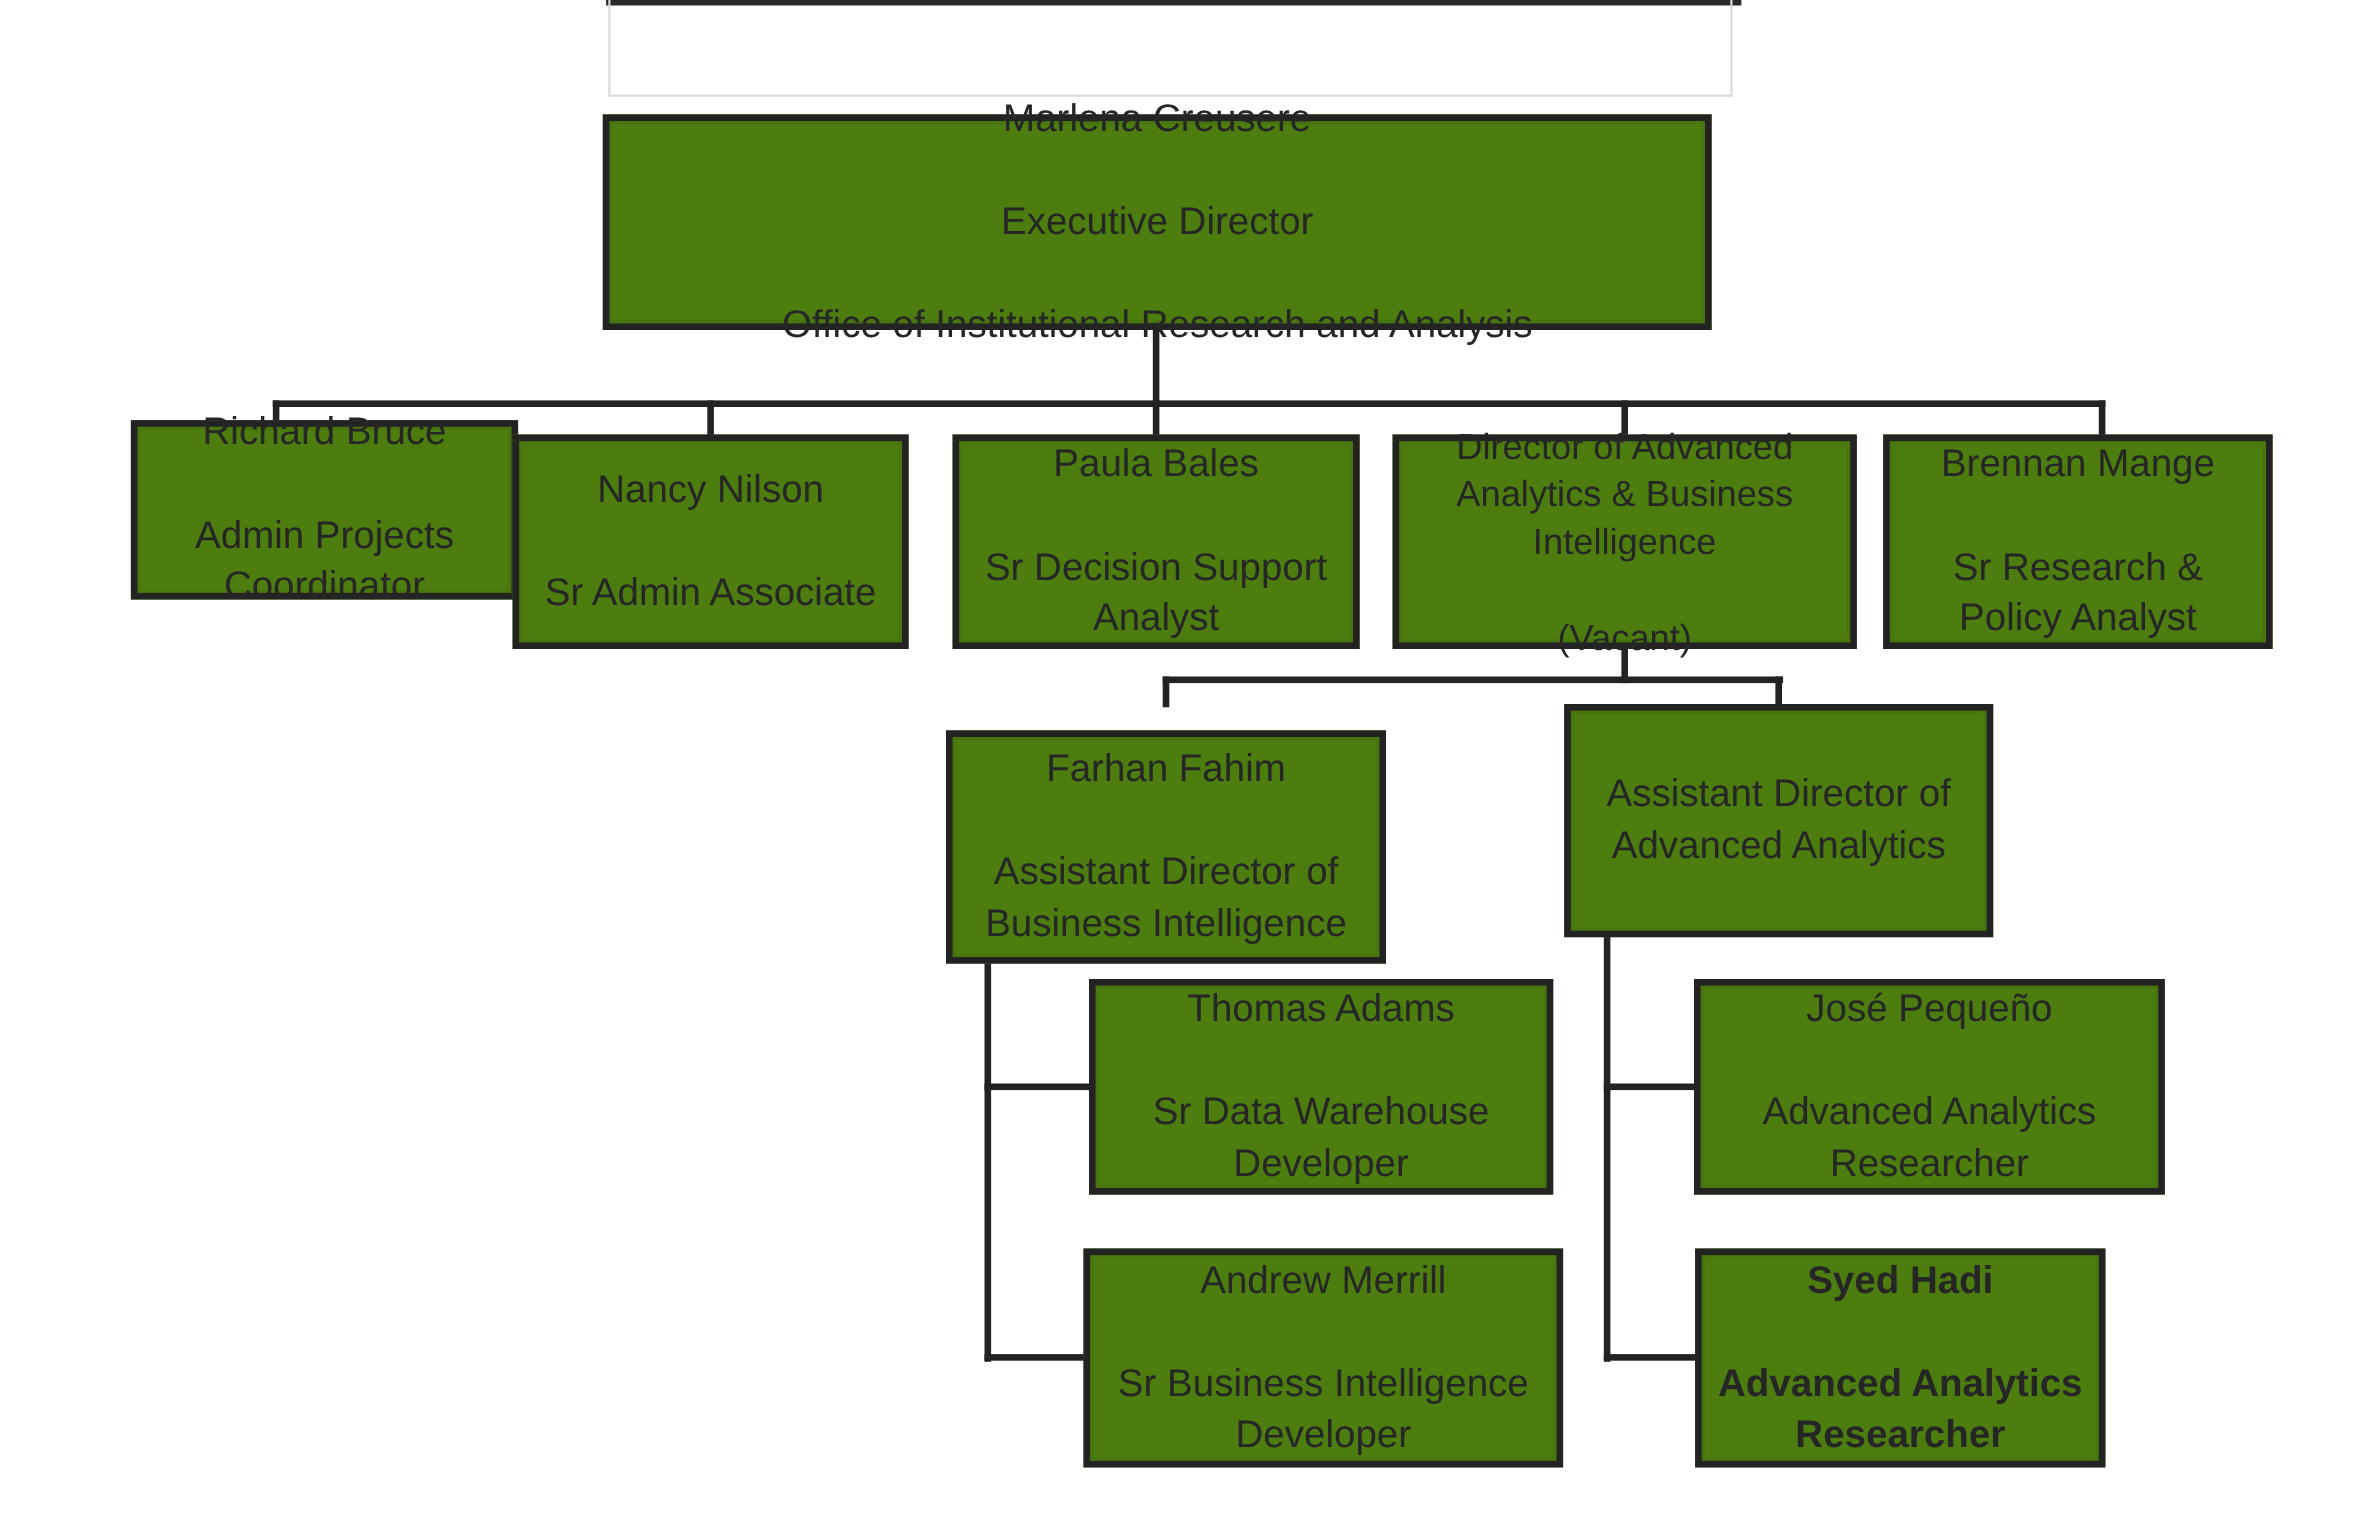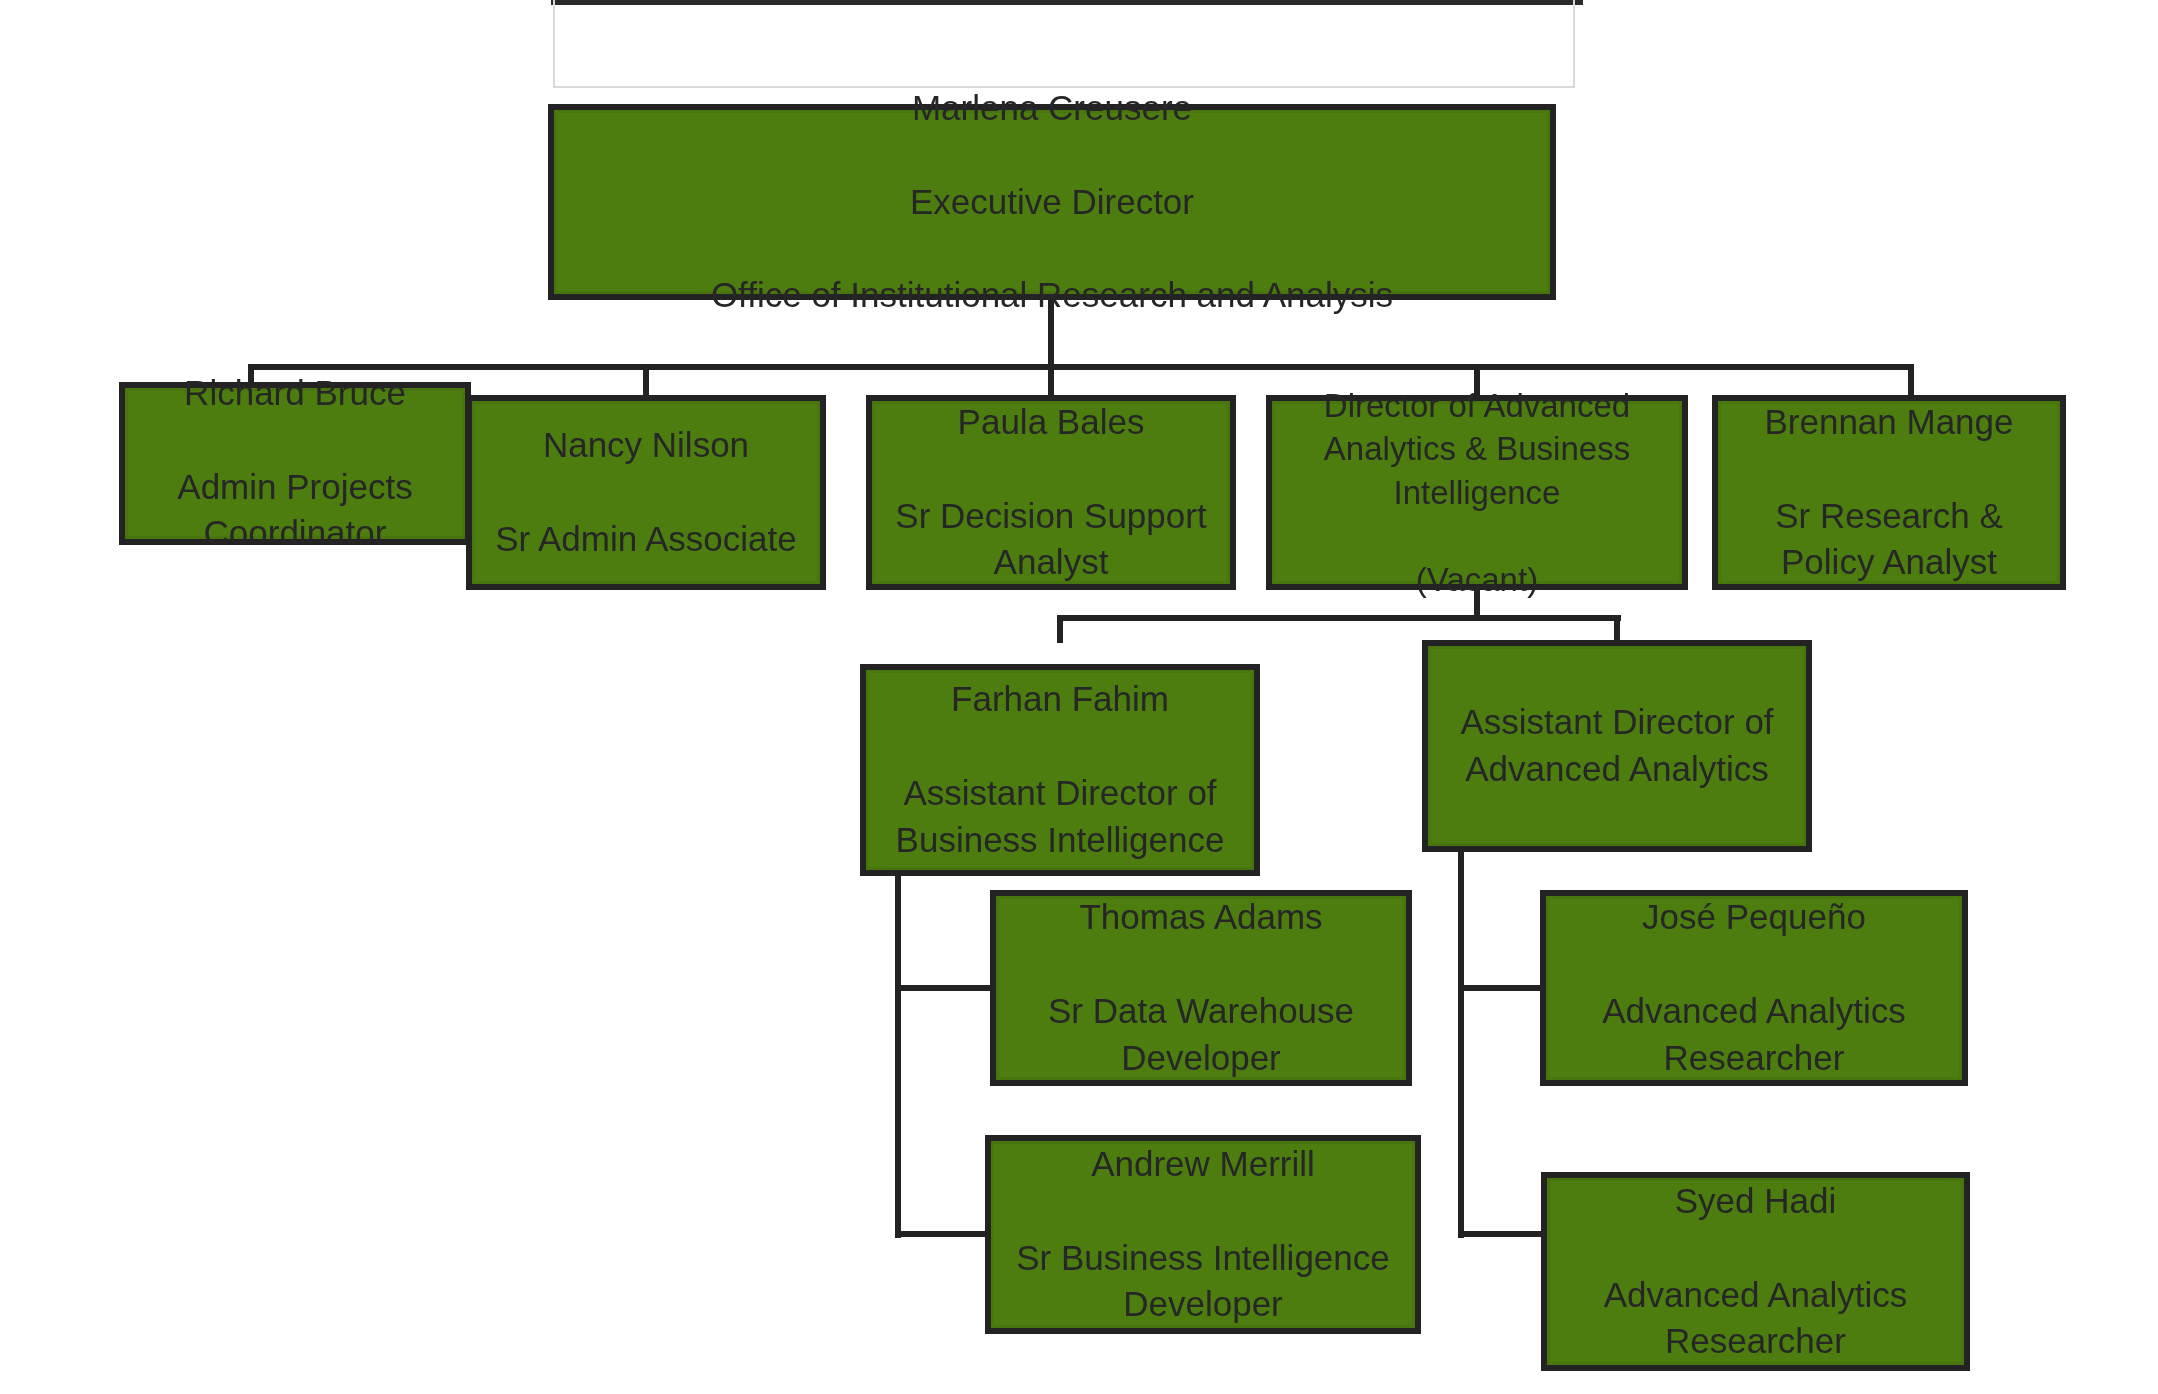--- a/index.html
+++ b/index.html
@@ -153,21 +153,21 @@
   </div>
 
   <div class="node" style="left:985px; top:1135px; width:436px; height:199px;">
     <div class="txt">
       <div class="line">Andrew Merrill</div>
       <div class="line">Sr Business Intelligence
 Developer</div>
     </div>
   </div>
 
-  <div class="node" style="left:1541px; top:1172px; width:429px; height:199px;">
+  <div class="node" style="left:1541px; top:1135px; width:373px; height:199px;font-weight:bold;">
     <div class="txt">
       <div class="line">Syed Hadi</div>
       <div class="line">Advanced Analytics
 Researcher</div>
     </div>
   </div>
 
 </div>
 
 </body></html>

